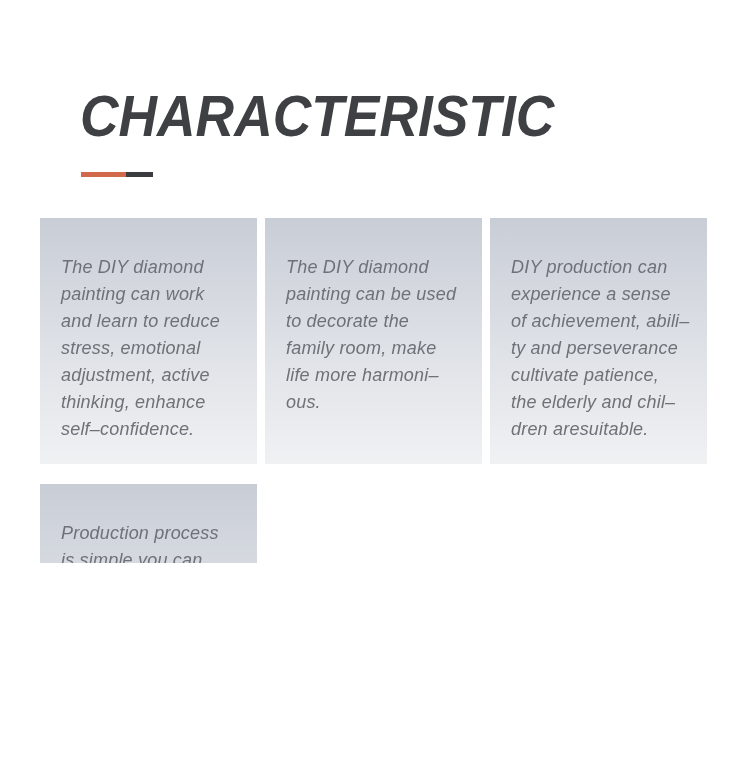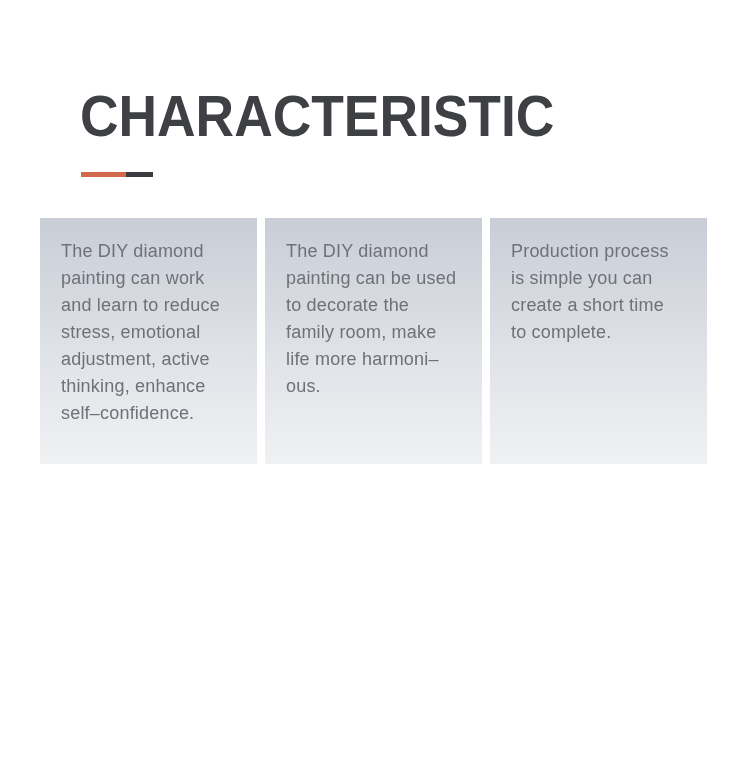--- a/index.html
+++ b/index.html
@@ -16,20 +16,21 @@
   body{
     font-family:"Liberation Sans", sans-serif;
     background:#ffffff;
   }
   .page{
     position:relative;
     width:750px;
     height:563px;
     background:var(--bg);
     overflow:hidden;
+    font-style:italic;
   }
   .title{
     position:absolute;
     left:80px;
     top:87px;
     margin:0;
     font-size:58px;
     font-weight:700;
     line-height:1;
     letter-spacing:0px;
@@ -65,21 +66,21 @@
     column-gap:8px;
     row-gap:20px;
   }
   .card{
     width:217px;
     height:246px;
     background:linear-gradient(180deg, var(--card-top) 0%, #dfe2e7 55%, var(--card-bottom) 100%);
   }
   .card p{
     margin:0;
-    padding:20px 2px 0 21px;
+    padding:36px 2px 0 21px;
     font-size:18px;
     line-height:27px;
     letter-spacing:0.2px;
     color:var(--card-text);
     white-space:pre-line;
   }
 </style>
 </head>
 <body>
 
@@ -104,20 +105,29 @@
     </div>
     <div class="card">
       <p>The DIY diamond
 painting can be used
 to decorate the
 family room, make
 life more harmoni–
 ous.</p>
     </div>
     <div class="card">
+      <p>DIY production can
+experience a sense
+of achievement, abili–
+ty and perseverance
+cultivate patience,
+the elderly and chil–
+dren aresuitable.</p>
+    </div>
+    <div class="card">
       <p>Production process
 is simple you can
 create a short time
 to complete.</p>
     </div>
   </div>
 
 </div>
 
 </body></html>

